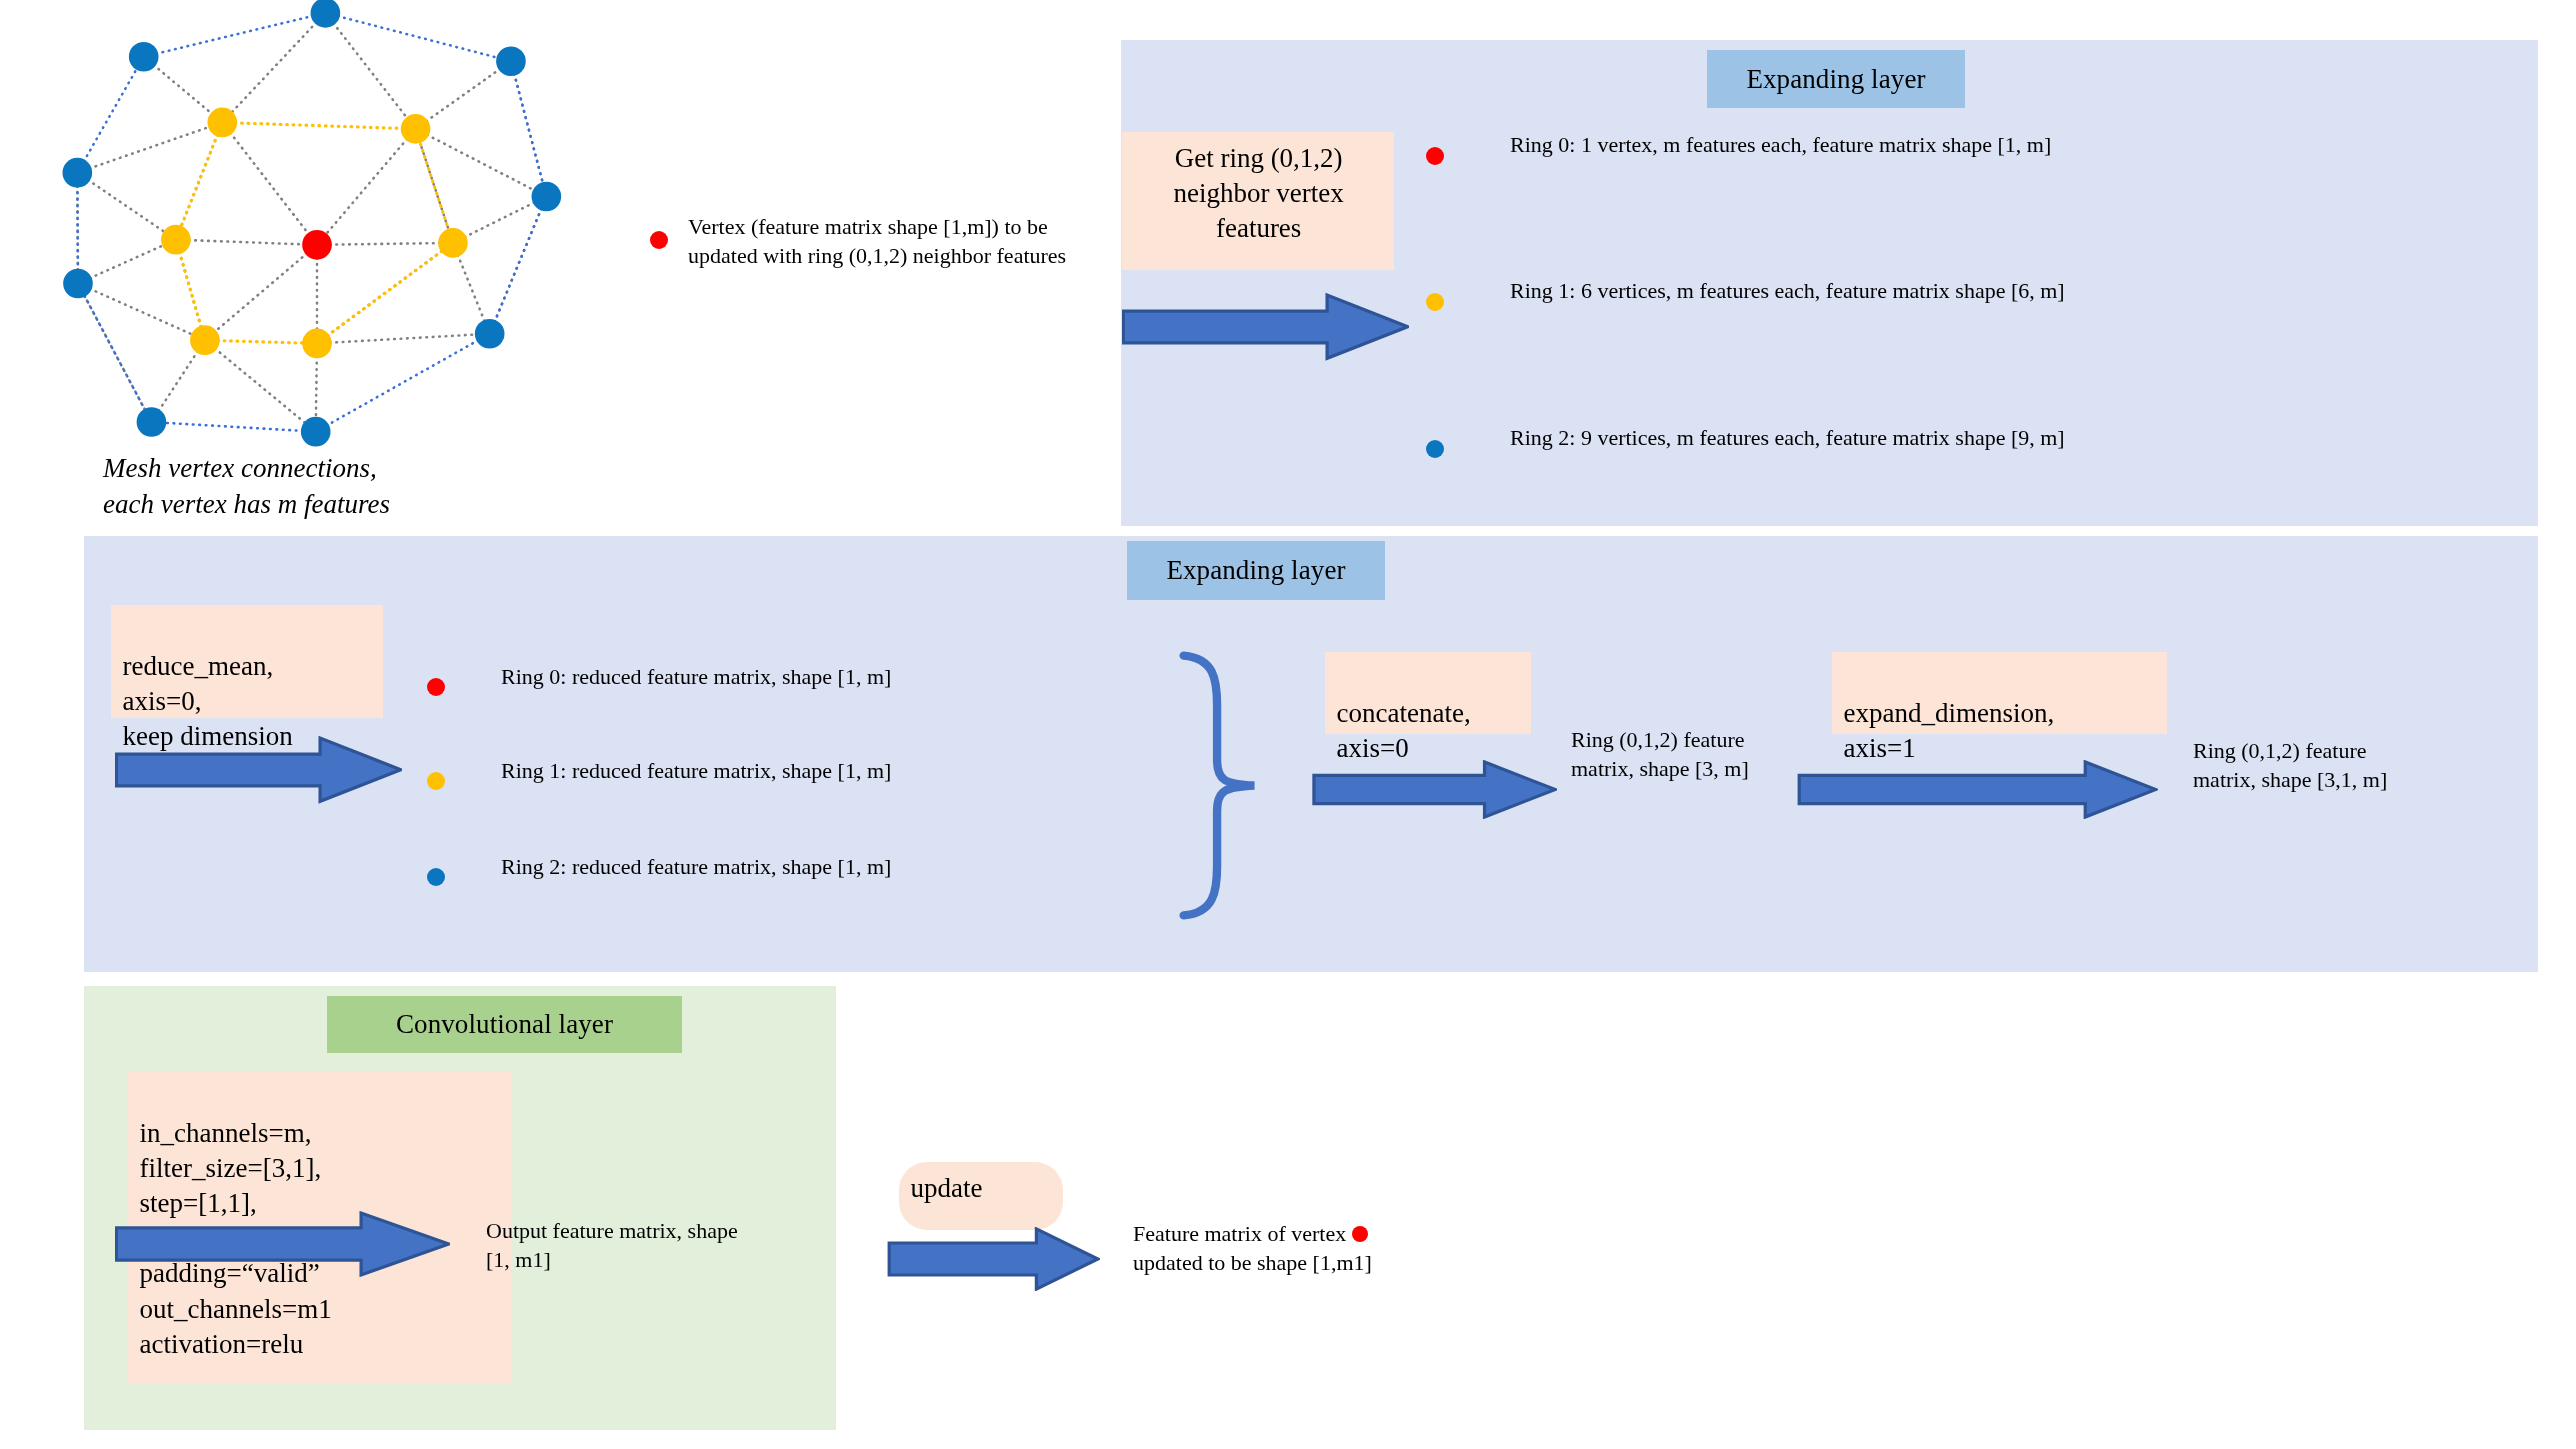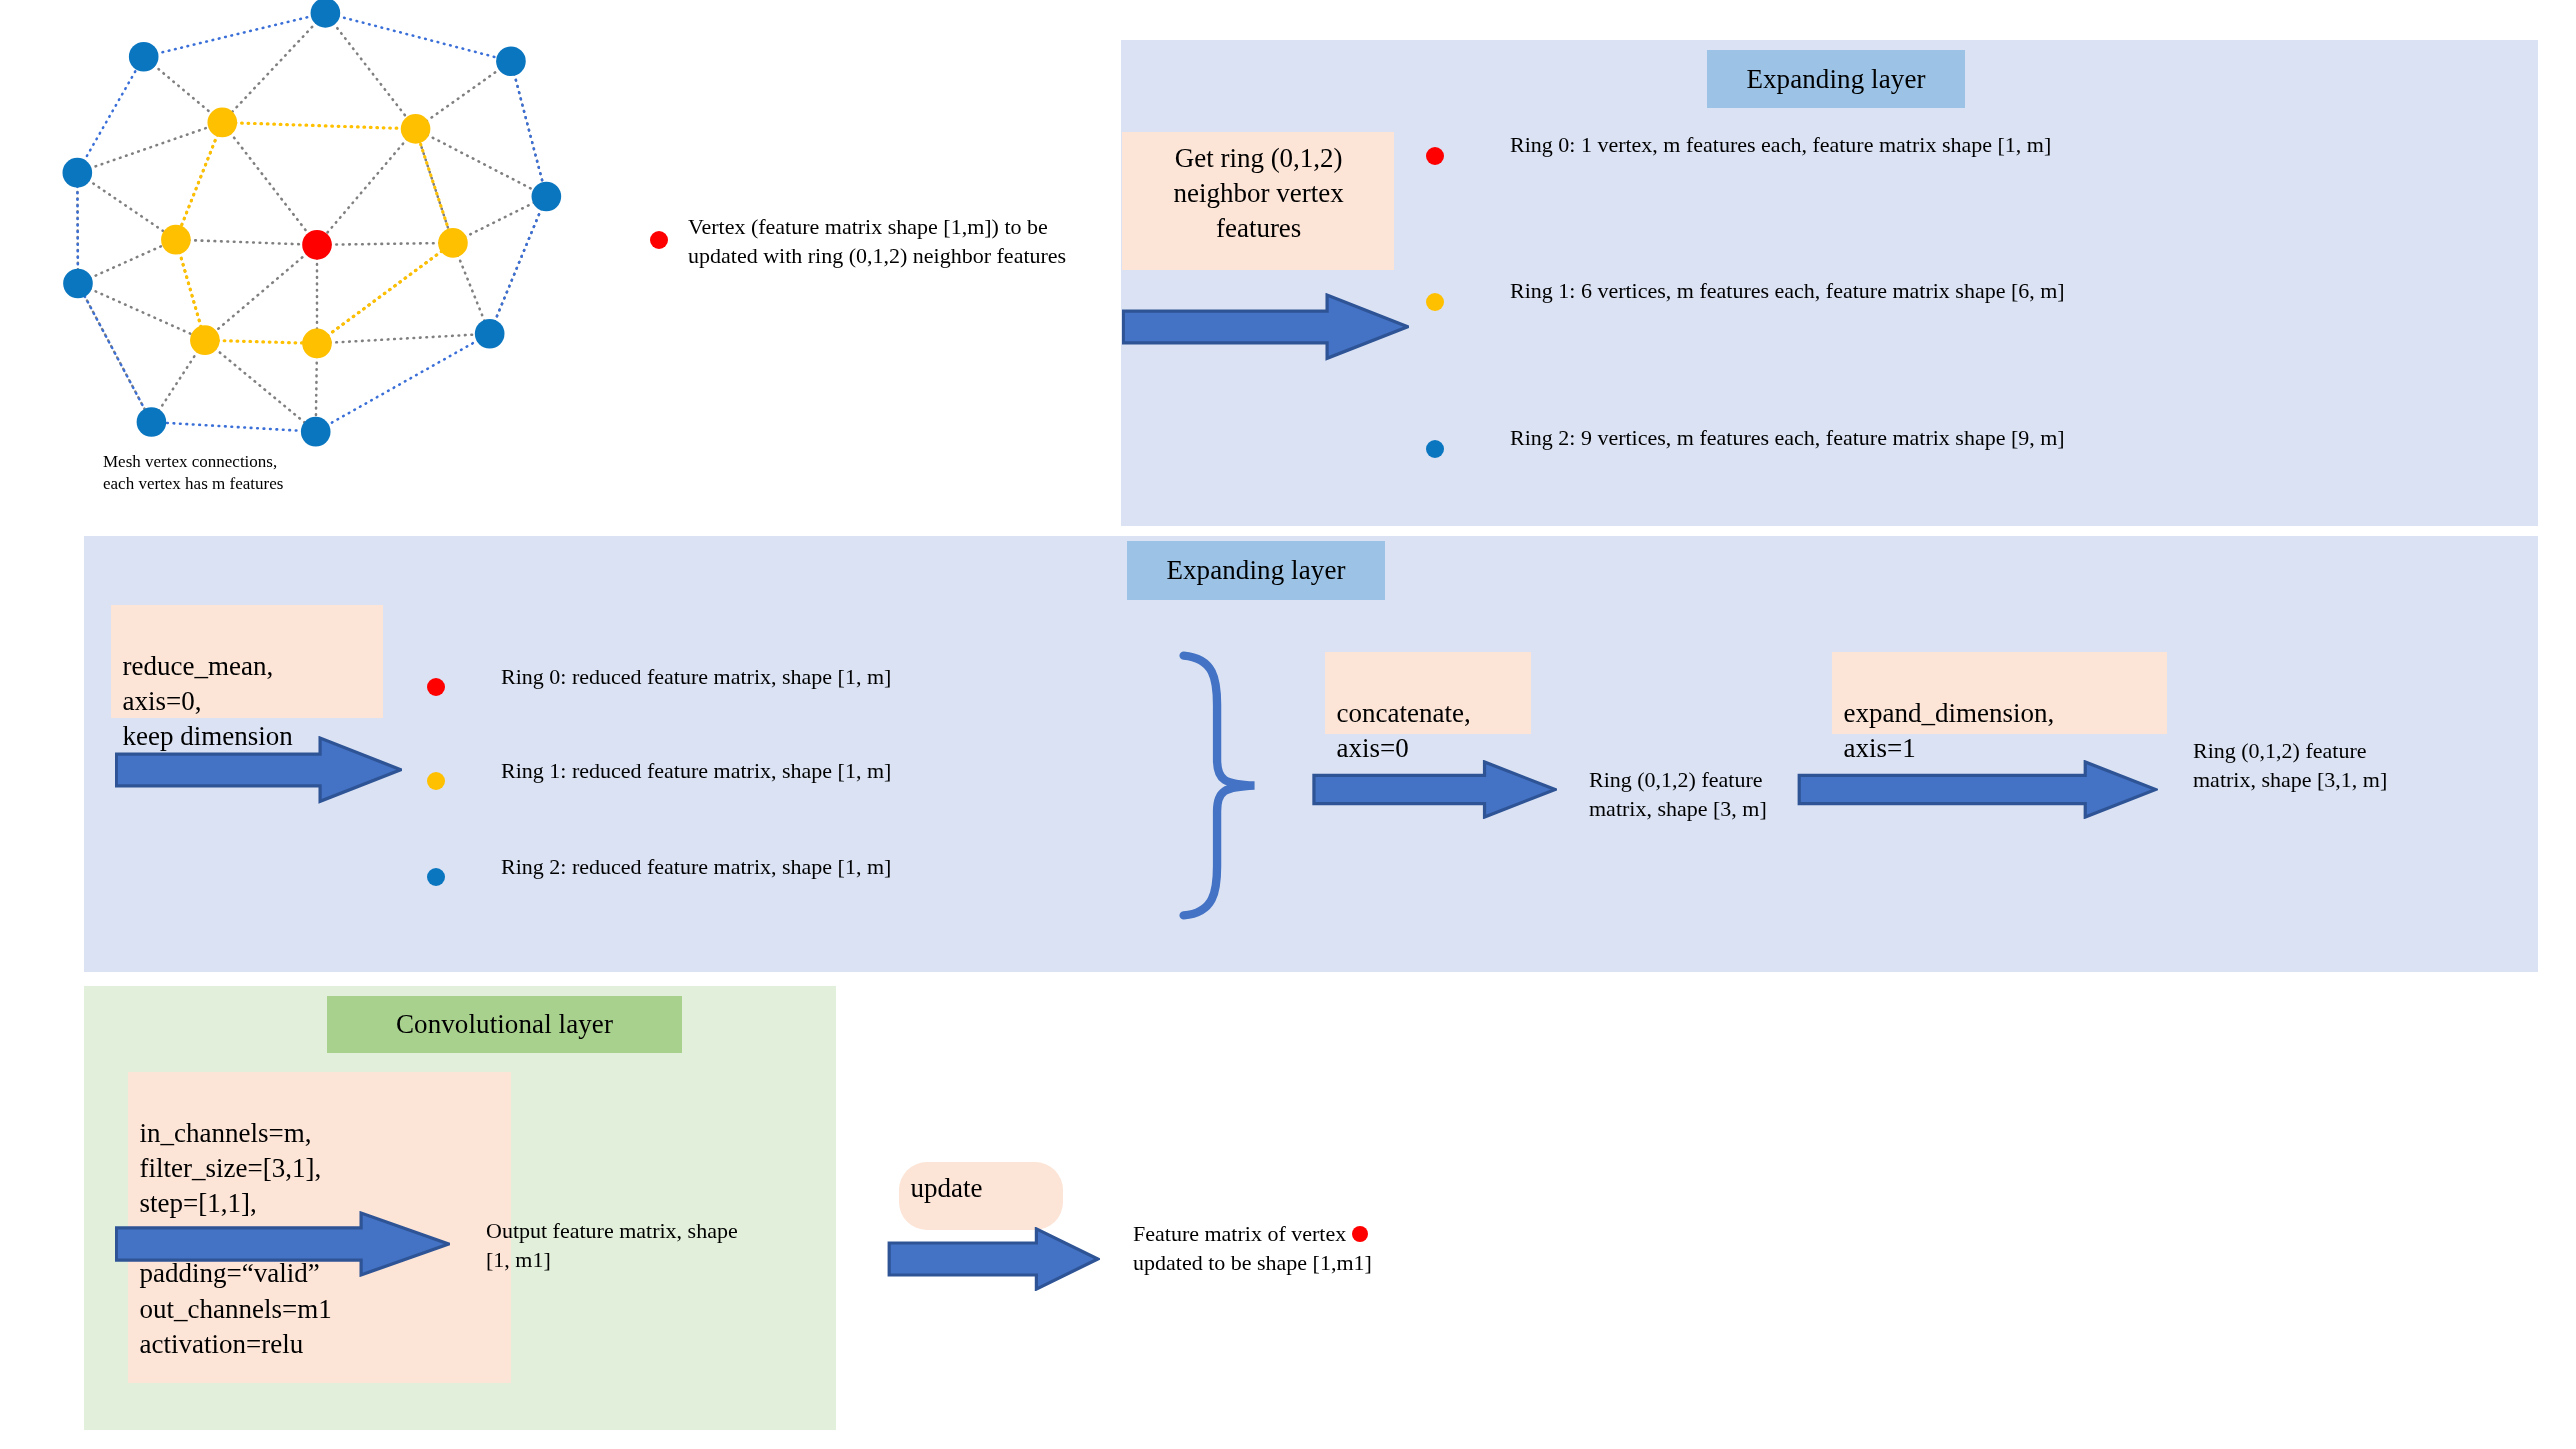--- a/index.html
+++ b/index.html
@@ -20,21 +20,21 @@
   .chip-blue{background:#9cc3e5;}
   .chip-green{background:#a9d18e;}
 
   
   .opbox{position:absolute;background:#fce4d6;
          font-size:27px;line-height:1.30;padding:9px 10.3px 9px 11.6px;
          box-sizing:border-box;}
 
   
   .txt{position:absolute;font-size:22px;line-height:1.30;}
-  .txt-cap{position:absolute;font-size:17px;line-height:1.32;}
+  .txt-cap{position:absolute;font-size:27px;line-height:1.32;font-style:italic;}
 
   
   .dot{position:absolute;border-radius:50%;}
   .dot-red{background:#ff0000;}
   .dot-yellow{background:#ffc000;}
   .dot-blue{background:#0b76c0;}
   .inline-dot{display:inline-block;width:16.7px;height:16.7px;border-radius:50%;
                vertical-align:middle;position:relative;top:-1.9px;}
 
   
@@ -198,21 +198,21 @@
   <span>concatenate,
 axis=0</span>
 </div>
 
 <div class="arrow" style="left:1312px;top:760px;width:245px;height:59px;">
   <svg viewBox="0 0 380 92" width="245" height="59" xmlns="http://www.w3.org/2000/svg">
     <polygon points="2,24 268,24 268,3 378,46 268,89 268,68 2,68" fill="#4472c4" stroke="#2e5496" stroke-width="5"></polygon>
   </svg>
 </div>
 
-<div class="txt" style="left:1571px;top:766px;width:193px;margin-left:18px;">Ring (0,1,2) feature matrix, shape [3, m]</div>
+<div class="txt" style="left:1571px;top:726px;width:193px;">Ring (0,1,2) feature matrix, shape [3, m]</div>
 
 <div class="opbox" style="left:1832px;top:652px;width:335px;height:82px;white-space:pre-line;">
   <span>expand_dimension,
 axis=1</span>
 </div>
 
 <div class="arrow" style="left:1797px;top:760px;width:361px;height:59px;">
   <svg viewBox="0 0 560 92" width="361" height="59" xmlns="http://www.w3.org/2000/svg">
     <polygon points="2,24 448,24 448,3 558,46 448,89 448,68 2,68" fill="#4472c4" stroke="#2e5496" stroke-width="5"></polygon>
   </svg>

